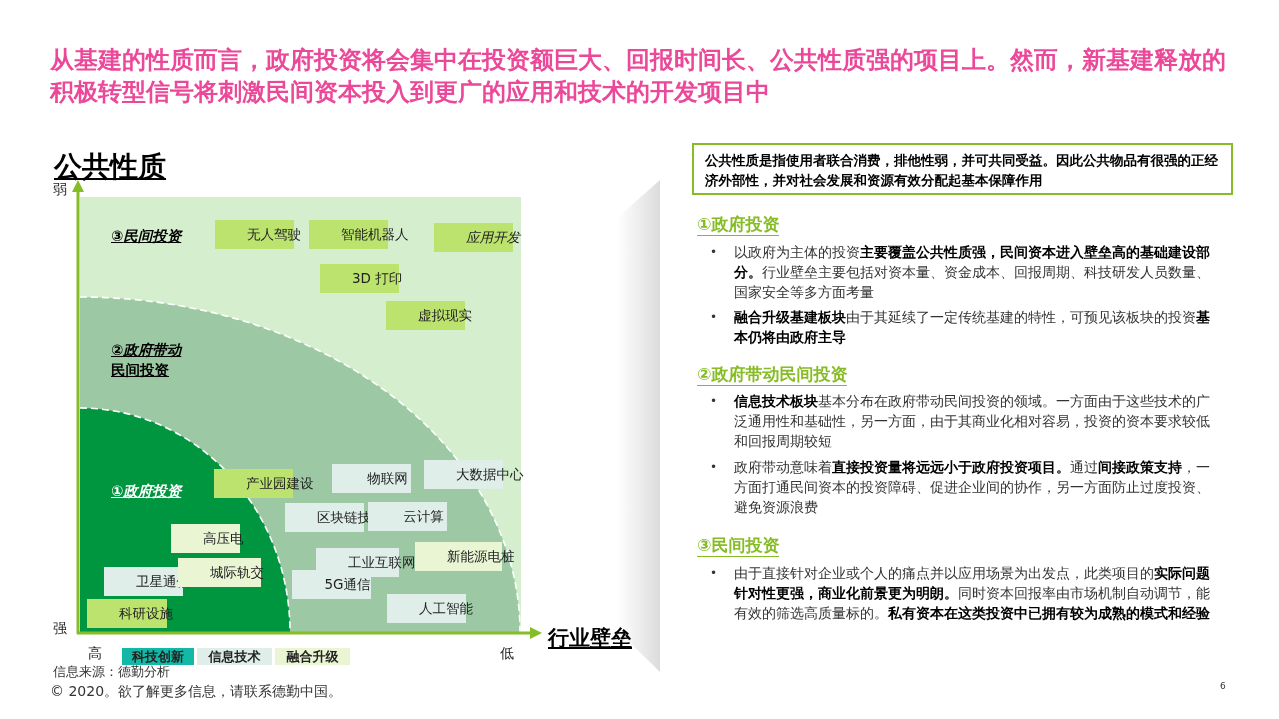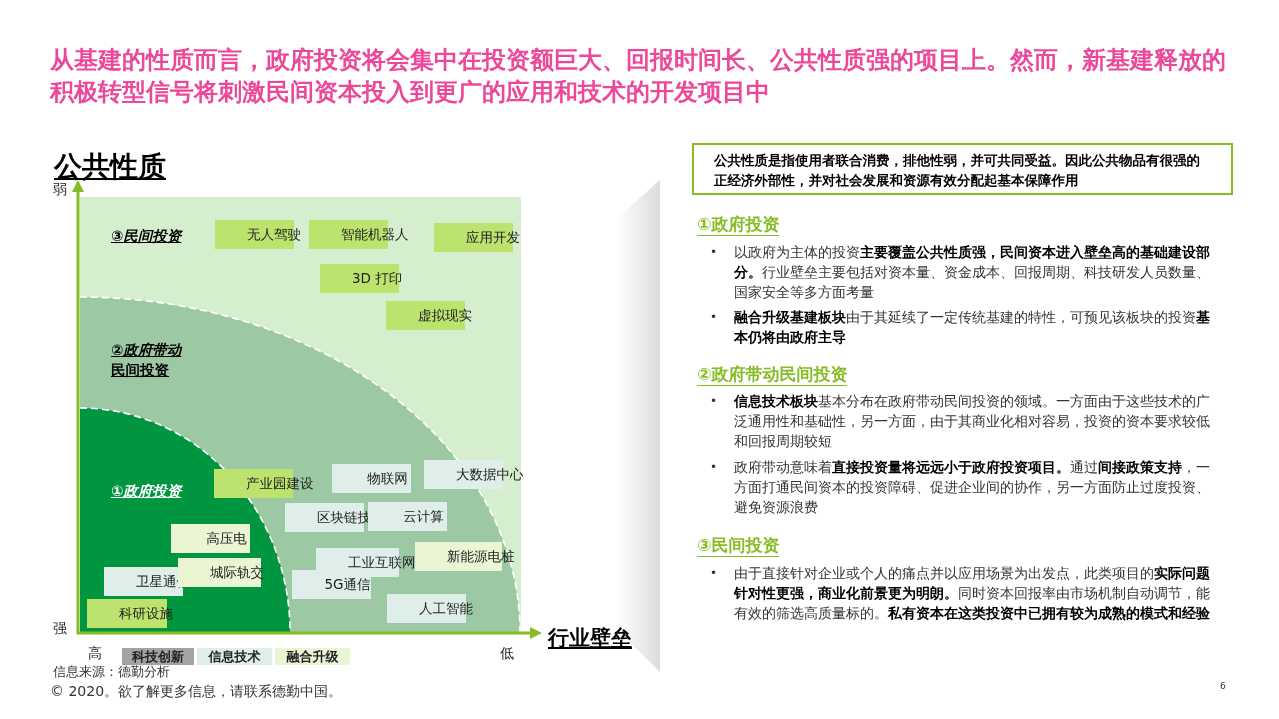--- a/index.html
+++ b/index.html
@@ -34,21 +34,21 @@
 
   .legend { position: absolute; top: 648px; height: 17px; font-size: 13px; font-weight: bold; text-align: center; line-height: 17px; color: #222; }
 
   .source { position: absolute; left: 53px; top: 663px; font-size: 13px; color: #333; }
   .copyright { position: absolute; left: 50px; top: 683px; font-size: 14px; color: #333; }
   .page-num { position: absolute; left: 1220px; top: 681px; font-size: 9px; color: #333; }
 
   
   .def-box {
     position: absolute; left: 692px; top: 143px; width: 541px; height: 52px;
-    border: 2px solid #86bc25; padding: 5px 20px; font-size: 13.5px; font-weight: bold; line-height: 20px; color: #000;
+    border: 2px solid #86bc25; padding: 5px 11px; font-size: 13.5px; font-weight: bold; line-height: 20px; color: #000;
   }
   .section-h {
     position: absolute; left: 697px; font-size: 17px; font-weight: bold; color: #86bc25;
     border-bottom: 1px solid #86bc25; line-height: 20px; padding-bottom: 1px;
   }
   .section-h .num { font-style: italic; }
   .bullet {
     position: absolute; left: 712px; width: 510px; font-size: 14px; line-height: 20px; color: #333;
   }
   .bullet::before { content: "•"; position: absolute; left: -2px; top: 0; font-size: 12px; color: #333; }
@@ -97,38 +97,38 @@
 <div class="zone-label" style="left:111px;top:340px;">
   <span class="u"><span>②</span><span>政府带动</span></span><br>
   <span class="u" style="font-style:normal;">民间投资</span>
 </div>
 <div class="zone-label white" style="left:111px;top:481px;">
   <span class="u"><span>①</span><span>政府投资</span></span>
 </div>
 
 <div class="tag lime" style="left:215px;top:220px;width:79px;">无人驾驶</div>
 <div class="tag lime" style="left:309px;top:220px;width:79px;">智能机器人</div>
-<div class="tag lime" style="left:434px;top:223px;width:79px;">应用开发</div>
+<div class="tag lime" style="left:434px;top:223px;width:79px;font-style:italic;">应用开发</div>
 <div class="tag lime" style="left:320px;top:264px;width:79px;">3D 打印</div>
 <div class="tag lime" style="left:386px;top:301px;width:79px;">虚拟现实</div>
 <div class="tag lime" style="left:214px;top:469px;width:79px;">产业园建设</div>
 <div class="tag pale" style="left:332px;top:464px;width:79px;">物联网</div>
 <div class="tag pale" style="left:424px;top:460px;width:79px;">大数据中心</div>
 <div class="tag pale" style="left:285px;top:503px;width:79px;">区块链技术</div>
 <div class="tag pale" style="left:368px;top:502px;width:79px;">云计算</div>
-<div class="tag cream" style="left:171px;top:524px;width:79px;">高压电</div>
+<div class="tag cream" style="left:171px;top:524px;width:69px;">高压电</div>
 <div class="tag pale" style="left:316px;top:548px;width:83px;">工业互联网</div>
 <div class="tag cream" style="left:415px;top:542px;width:87px;">新能源电桩</div>
 <div class="tag pale" style="left:104px;top:567px;width:79px;">卫星通信</div>
 <div class="tag cream" style="left:178px;top:558px;width:83px;">城际轨交</div>
 <div class="tag lime" style="left:87px;top:599px;width:80px;">科研设施</div>
 <div class="tag pale" style="left:292px;top:570px;width:79px;">5G通信</div>
 <div class="tag pale" style="left:387px;top:594px;width:79px;">人工智能</div>
 
-<div class="legend" style="left:122px;width:72px;background:#a3a3a3;">科技创新</div>
+<div class="legend" style="left:122px;width:72px;background:#14b8a6;">科技创新</div>
 <div class="legend" style="left:197px;width:75px;background:#dfeee9;">信息技术</div>
 <div class="legend" style="left:275px;width:75px;background:#eaf5d4;">融合升级</div>
 
 <div class="source">信息来源：德勤分析</div>
 <div class="copyright">© 2020。欲了解更多信息，请联系德勤中国。</div>
 <div class="page-num">6</div>
 
 <div class="def-box">公共性质是指使用者联合消费，排他性弱，并可共同受益。因此公共物品有很强的正经济外部性，并对社会发展和资源有效分配起基本保障作用</div>
 
 <div class="section-h" style="top:214px;">

